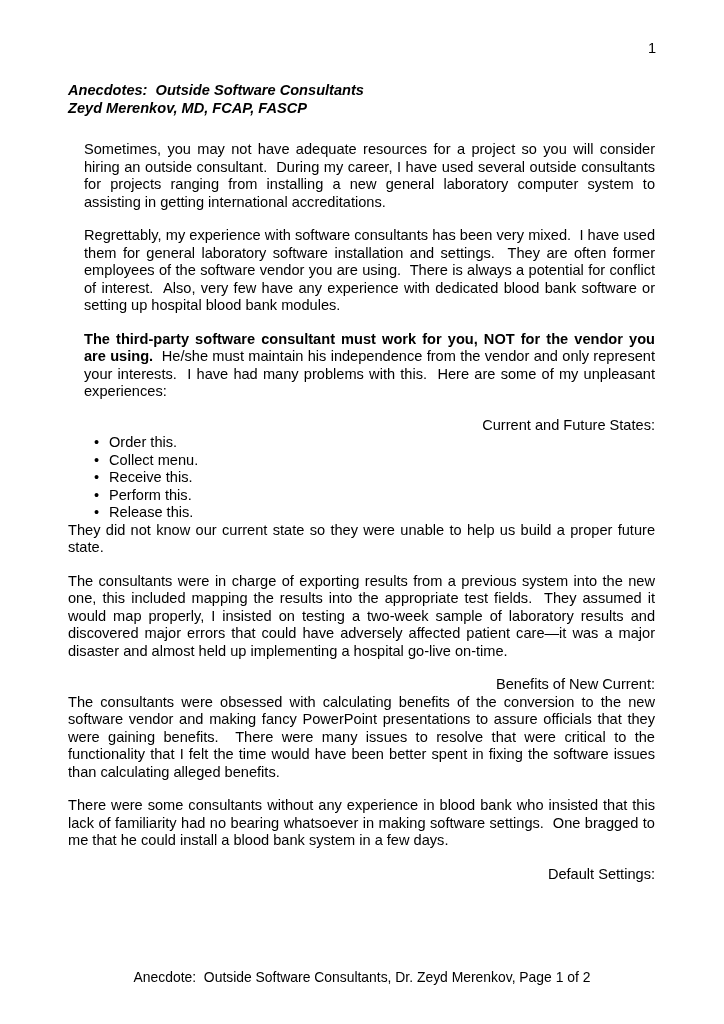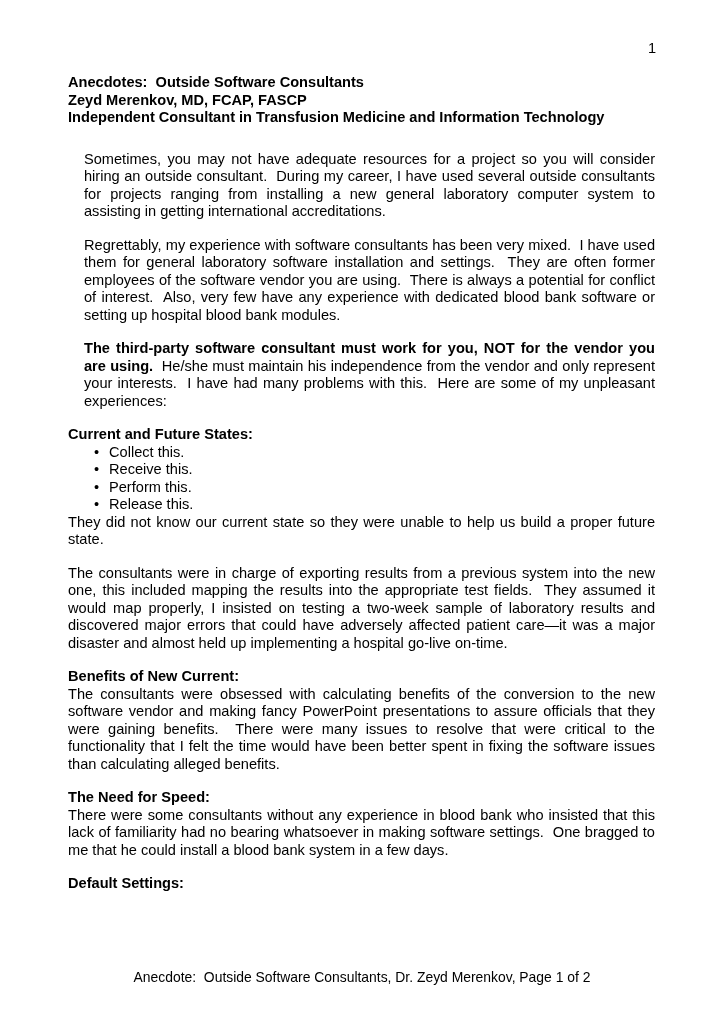--- a/index.html
+++ b/index.html
@@ -25,32 +25,33 @@
     text-align: right;
   }
   .content {
     position: absolute;
     top: 66px;
     left: 68px;
     width: 587px;
   }
   .title-block {
     font-weight: bold;
-    margin: 8px 0 24px 0;
+    margin: 16px 0 24px 0;
+    font-style: italic;
   }
   .para {
     margin: 0 0 16px 16px;
     text-align: justify;
   }
   .para:last-child { margin-bottom: 0; }
   .bold-lead { font-weight: bold; }
   .section-heading {
-    font-weight: bold;
+    font-weight: normal;
     margin: 0;
-    text-align: left;
+    text-align: right;
   }
   .section-body {
     margin: 0;
     text-align: justify;
   }
   .section-body.spaced-after { margin-bottom: 16px; }
   ul.bullet-list {
     margin: 0;
     padding: 0;
     list-style: none;
@@ -80,51 +81,50 @@
 
 <div class="page">
 
   <div class="page-number">1</div>
 
   <div class="content">
 
     <div class="title-block">
       <div>Anecdotes:&nbsp; Outside Software Consultants</div>
       <div>Zeyd Merenkov, MD, FCAP, FASCP</div>
-      <div>Independent Consultant in Transfusion Medicine and Information Technology</div>
     </div>
 
     <p class="para">Sometimes, you may not have adequate resources for a project so you will consider hiring an outside consultant.&nbsp; During my career, I have used several outside consultants for projects ranging from installing a new general laboratory computer system to assisting in getting international accreditations.</p>
 
     <p class="para">Regrettably, my experience with software consultants has been very mixed.&nbsp; I have used them for general laboratory software installation and settings.&nbsp; They are often former employees of the software vendor you are using.&nbsp; There is always a potential for conflict of interest.&nbsp; Also, very few have any experience with dedicated blood bank software or setting up hospital blood bank modules.</p>
 
     <p class="para"><span class="bold-lead">The third-party software consultant must work for you, NOT for the vendor you are using.</span><span>&nbsp; He/she must maintain his independence from the vendor and only represent your interests.&nbsp; I have had many problems with this.&nbsp; Here are some of my unpleasant experiences:</span></p>
 
     <div class="section">
       <div class="section-heading">Current and Future States:</div>
       <ul class="bullet-list">
-        <li>Collect this.</li>
+        <li>Order this.</li>
+        <li>Collect menu.</li>
         <li>Receive this.</li>
         <li>Perform this.</li>
         <li>Release this.</li>
       </ul>
       <p class="section-body spaced-after">They did not know our current state so they were unable to help us build a proper future state.</p>
     </div>
 
     <div class="section">
       <p class="section-body spaced-after">The consultants were in charge of exporting results from a previous system into the new one, this included mapping the results into the appropriate test fields.&nbsp; They assumed it would map properly, I insisted on testing a two-week sample of laboratory results and discovered major errors that could have adversely affected patient care—it was a major disaster and almost held up implementing a hospital go-live on-time.</p>
     </div>
 
     <div class="section">
       <div class="section-heading">Benefits of New Current:</div>
       <p class="section-body spaced-after">The consultants were obsessed with calculating benefits of the conversion to the new software vendor and making fancy PowerPoint presentations to assure officials that they were gaining benefits.&nbsp; There were many issues to resolve that were critical to the functionality that I felt the time would have been better spent in fixing the software issues than calculating alleged benefits.</p>
     </div>
 
     <div class="section">
-      <div class="section-heading">The Need for Speed:</div>
       <p class="section-body spaced-after">There were some consultants without any experience in blood bank who insisted that this lack of familiarity had no bearing whatsoever in making software settings.&nbsp; One bragged to me that he could install a blood bank system in a few days.</p>
     </div>
 
     <div class="section">
       <div class="section-heading">Default Settings:</div>
     </div>
 
   </div>
 
   <div class="footer">Anecdote:&nbsp; Outside Software Consultants, Dr. Zeyd Merenkov, Page 1 of 2</div>

